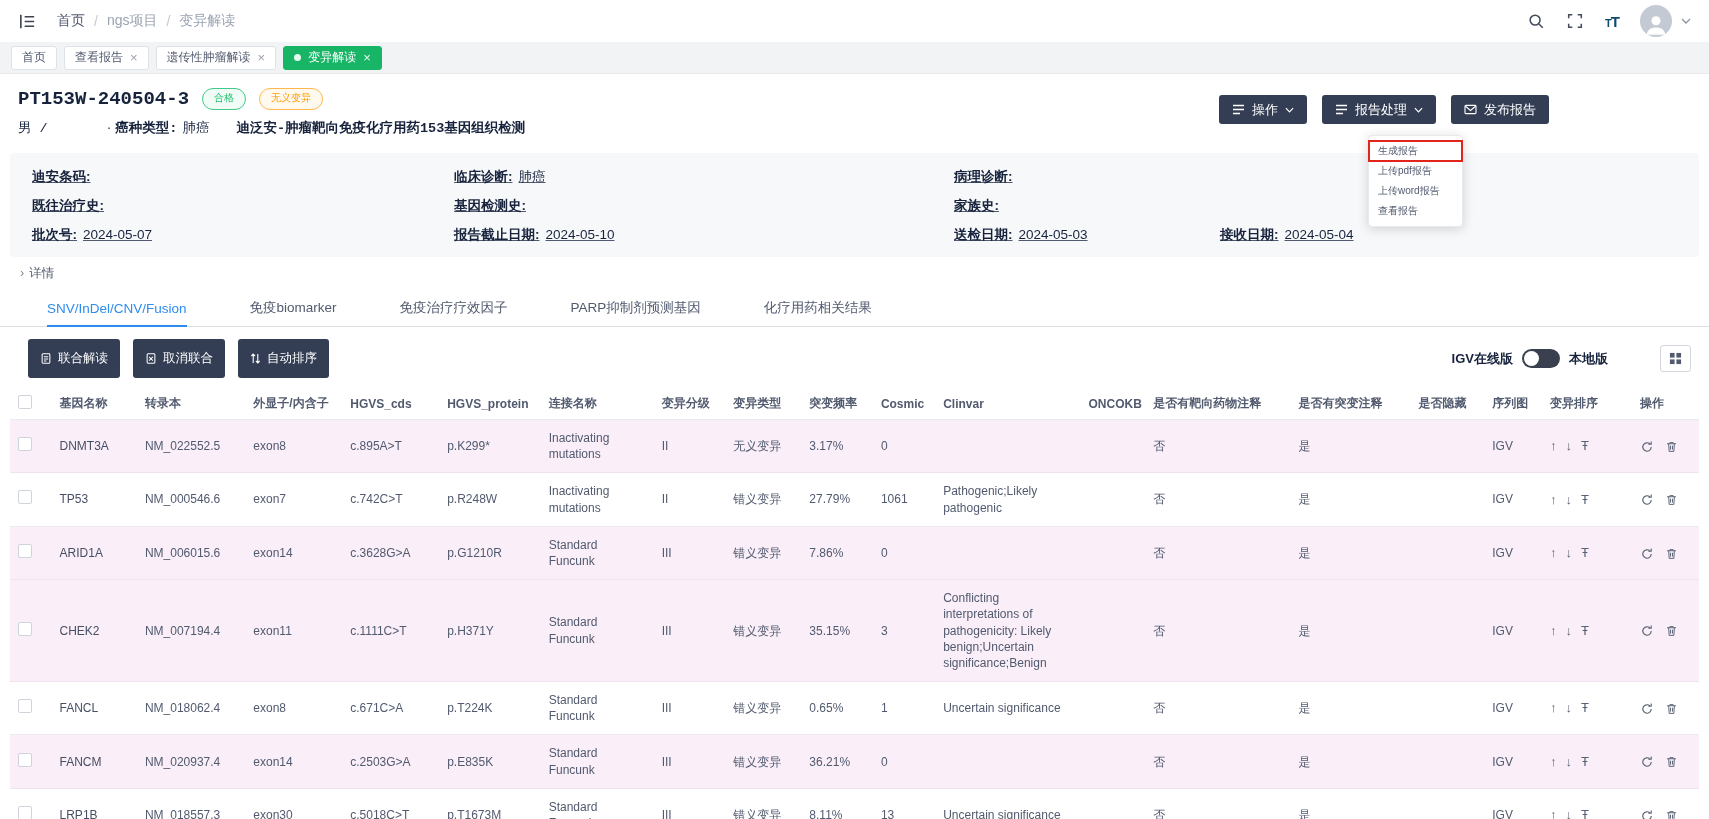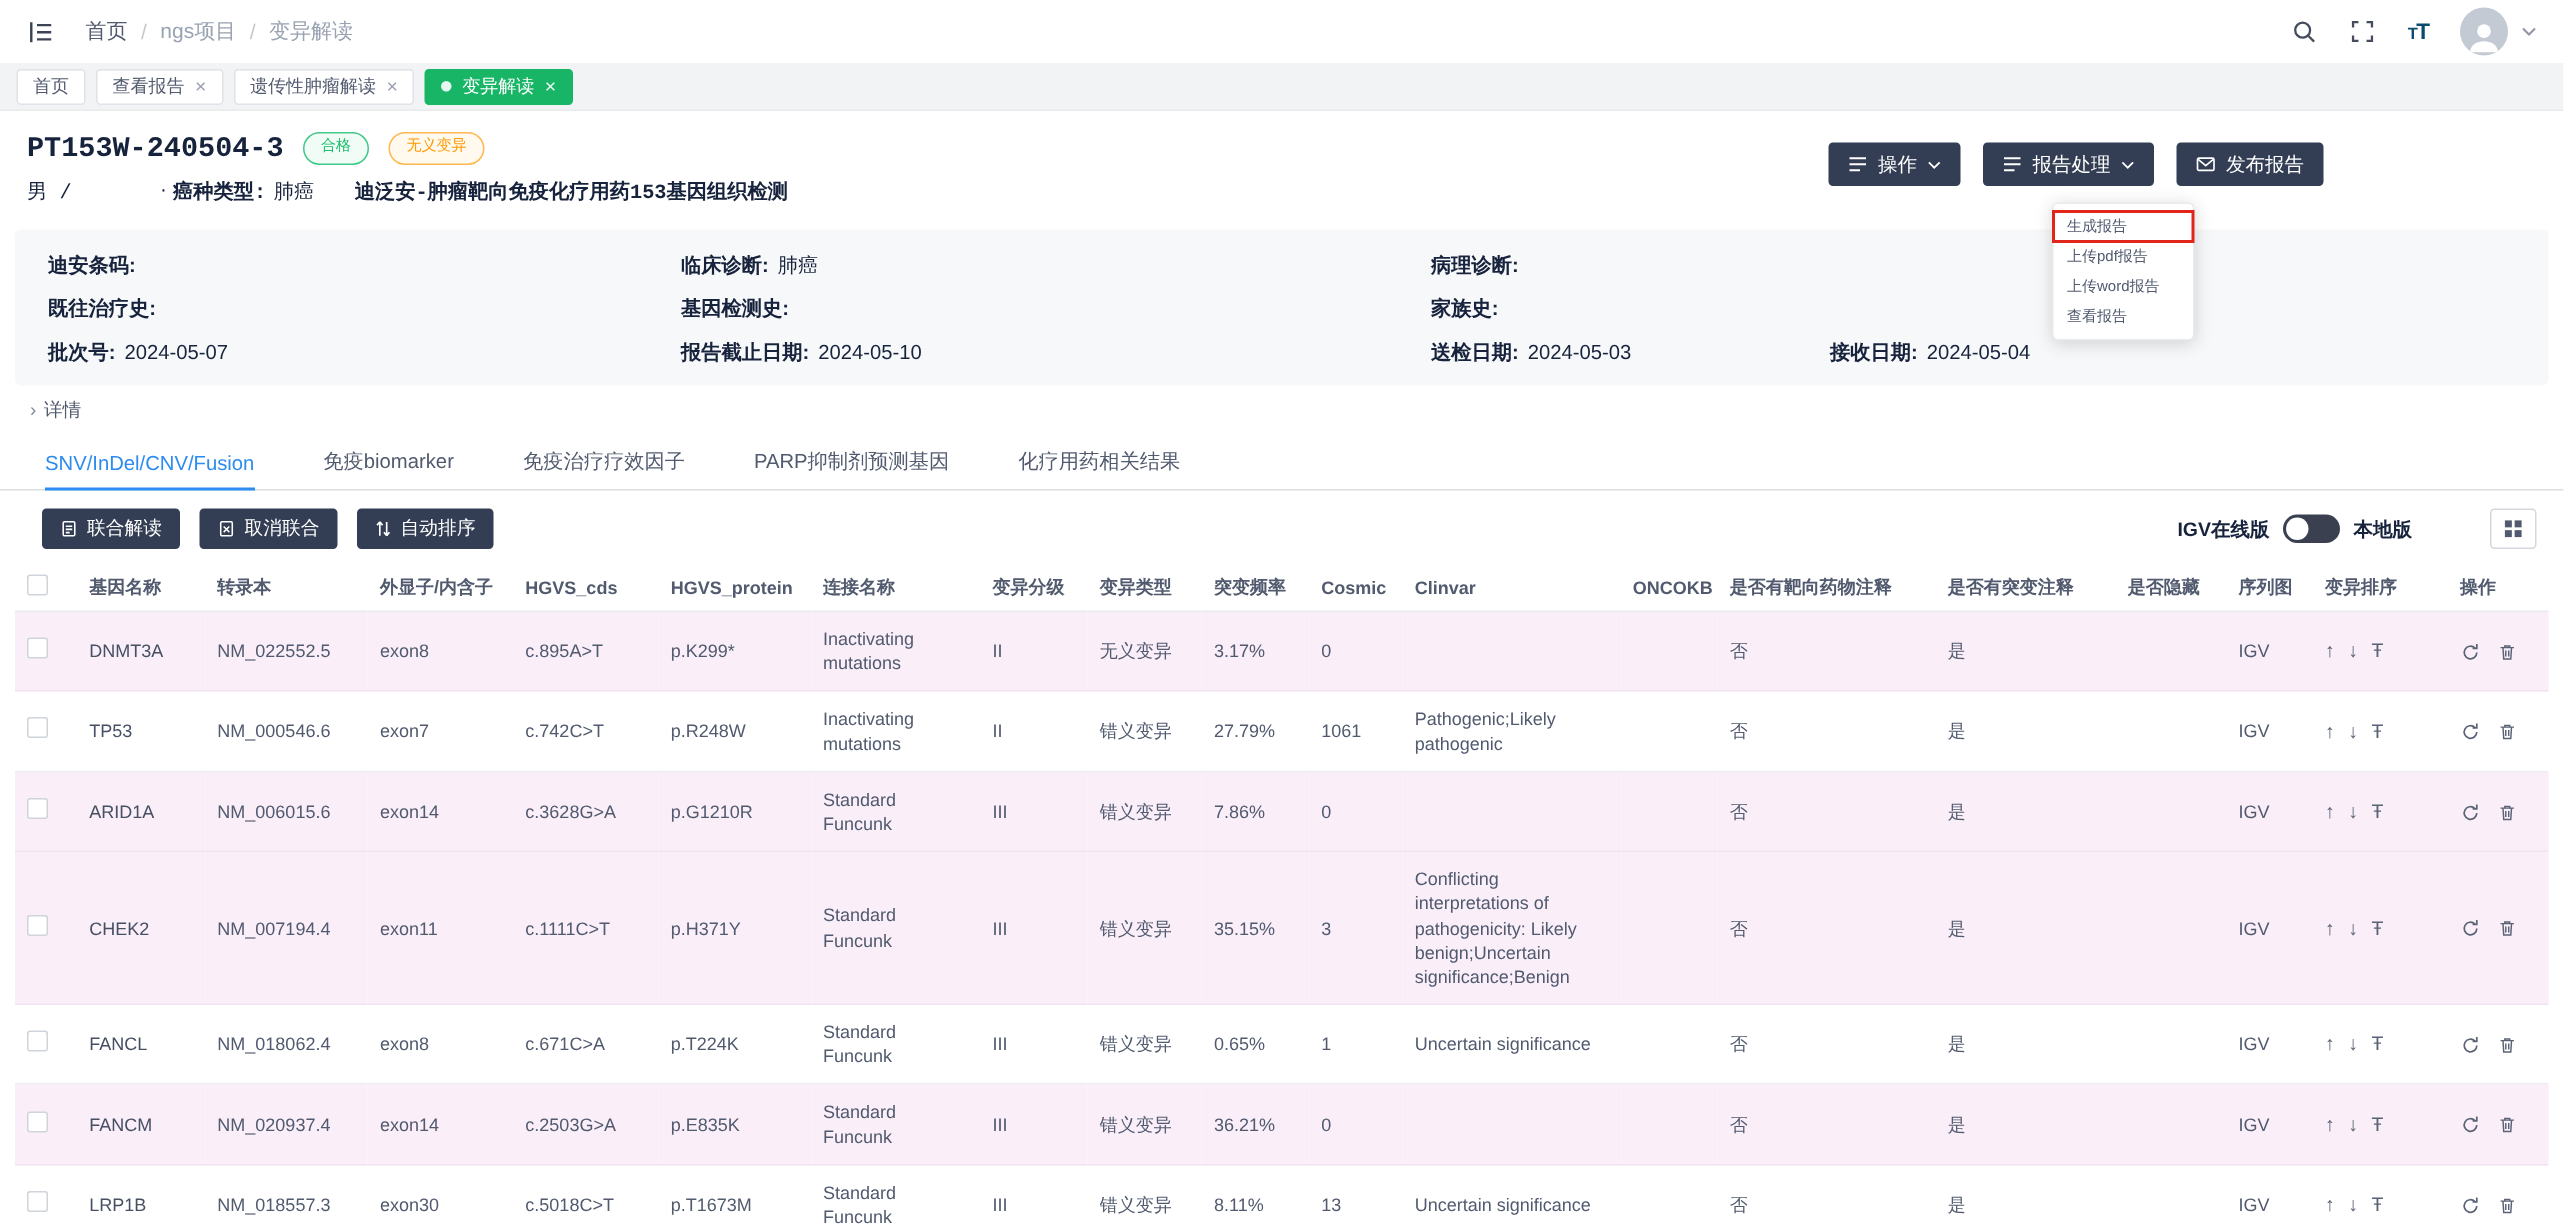--- a/index.html
+++ b/index.html
@@ -50,37 +50,37 @@
   .hbtn { background:#333e54; color:#fff; border:none; border-radius:3px; height:29px; padding:0 13px;
     font-size:13px; display:inline-flex; align-items:center; gap:7px; cursor:pointer; font-family:inherit; }
 
   
   .dropdown { position:absolute; left:1368px; top:135px; width:95px; background:#fff; border:1px solid #e8eaec;
     border-radius:4px; box-shadow:0 2px 12px rgba(0,0,0,.16); padding:5px 0; z-index:60; }
   .menu-item { font-size:10px; color:#515a6e; padding:3px 9px; cursor:pointer; white-space:nowrap; }
   .menu-item.hl { outline:2px solid #e1251b; outline-offset:-1px; }
 
   
-  .info-card { margin:4px 10px 0; background:#f7f8f9; border-radius:4px; padding:15px 22px 13px; }
+  .info-card { margin:4px 10px 0; background:#f7f8f9; border-radius:4px; padding:15px 22px 13px;text-decoration:underline; }
   .info-grid { display:grid; grid-template-columns:422px 500px 266px 1fr; row-gap:11px; font-size:13.5px; align-items:start; }
   .if-label { font-weight:bold; color:#17233d; }
   .if-value { color:#17233d; margin-left:6px; }
   .detail-row { text-align:left; padding:8px 20px 4px; font-size:12.5px; color:#515a6e; }
   .detail-link { cursor:pointer; }
   .detail-chev { margin-right:5px; color:#808695; }
 
   
   .panel-tabs { display:flex; gap:46px; padding:0 30px; border-bottom:1px solid #dcdee2; height:37px; align-items:stretch; margin-top:4px; }
-  .ptab { font-size:13.5px; color:#515a6e; cursor:pointer; position:relative; display:flex; align-items:center; }
+  .ptab { font-size:13.5px; color:#515a6e; cursor:pointer; position:relative; display:flex; align-items:center;margin-left:17px; }
   .ptab.active { color:#2d8cf0; }
   .ptab.active::after { content:""; position:absolute; left:0; right:0; bottom:-1px; height:2px; background:#2d8cf0; }
 
   
   .toolbar { display:flex; align-items:center; padding:12px 18px 10px 28px; }
-  .tbtn { background:#333e54; color:#fff; border:none; border-radius:3px; height:27px; padding:0 12px; font-size:12.5px;
+  .tbtn { background:#333e54; color:#fff; border:none; border-radius:3px; height:39px; padding:0 12px; font-size:12.5px;
     display:inline-flex; align-items:center; gap:6px; margin-right:13px; cursor:pointer; font-family:inherit; }
   .toolbar-right { margin-left:auto; display:flex; align-items:center; }
   .igv-label { font-size:13px; color:#17233d; font-weight:bold; }
   .switch { width:38px; height:19px; border-radius:10px; background:#3a4050; position:relative; cursor:pointer; margin:0 9px; }
   .switch .knob { position:absolute; left:2px; top:2px; width:15px; height:15px; background:#fff; border-radius:50%; }
   .grid-btn { width:31px; height:27px; border:1px solid #d4d7dd; border-radius:3px; background:#fff;
     display:flex; align-items:center; justify-content:center; margin-left:52px; cursor:pointer; color:#515a6e; }
 
   
   .table-wrap { padding:0 10px; }

